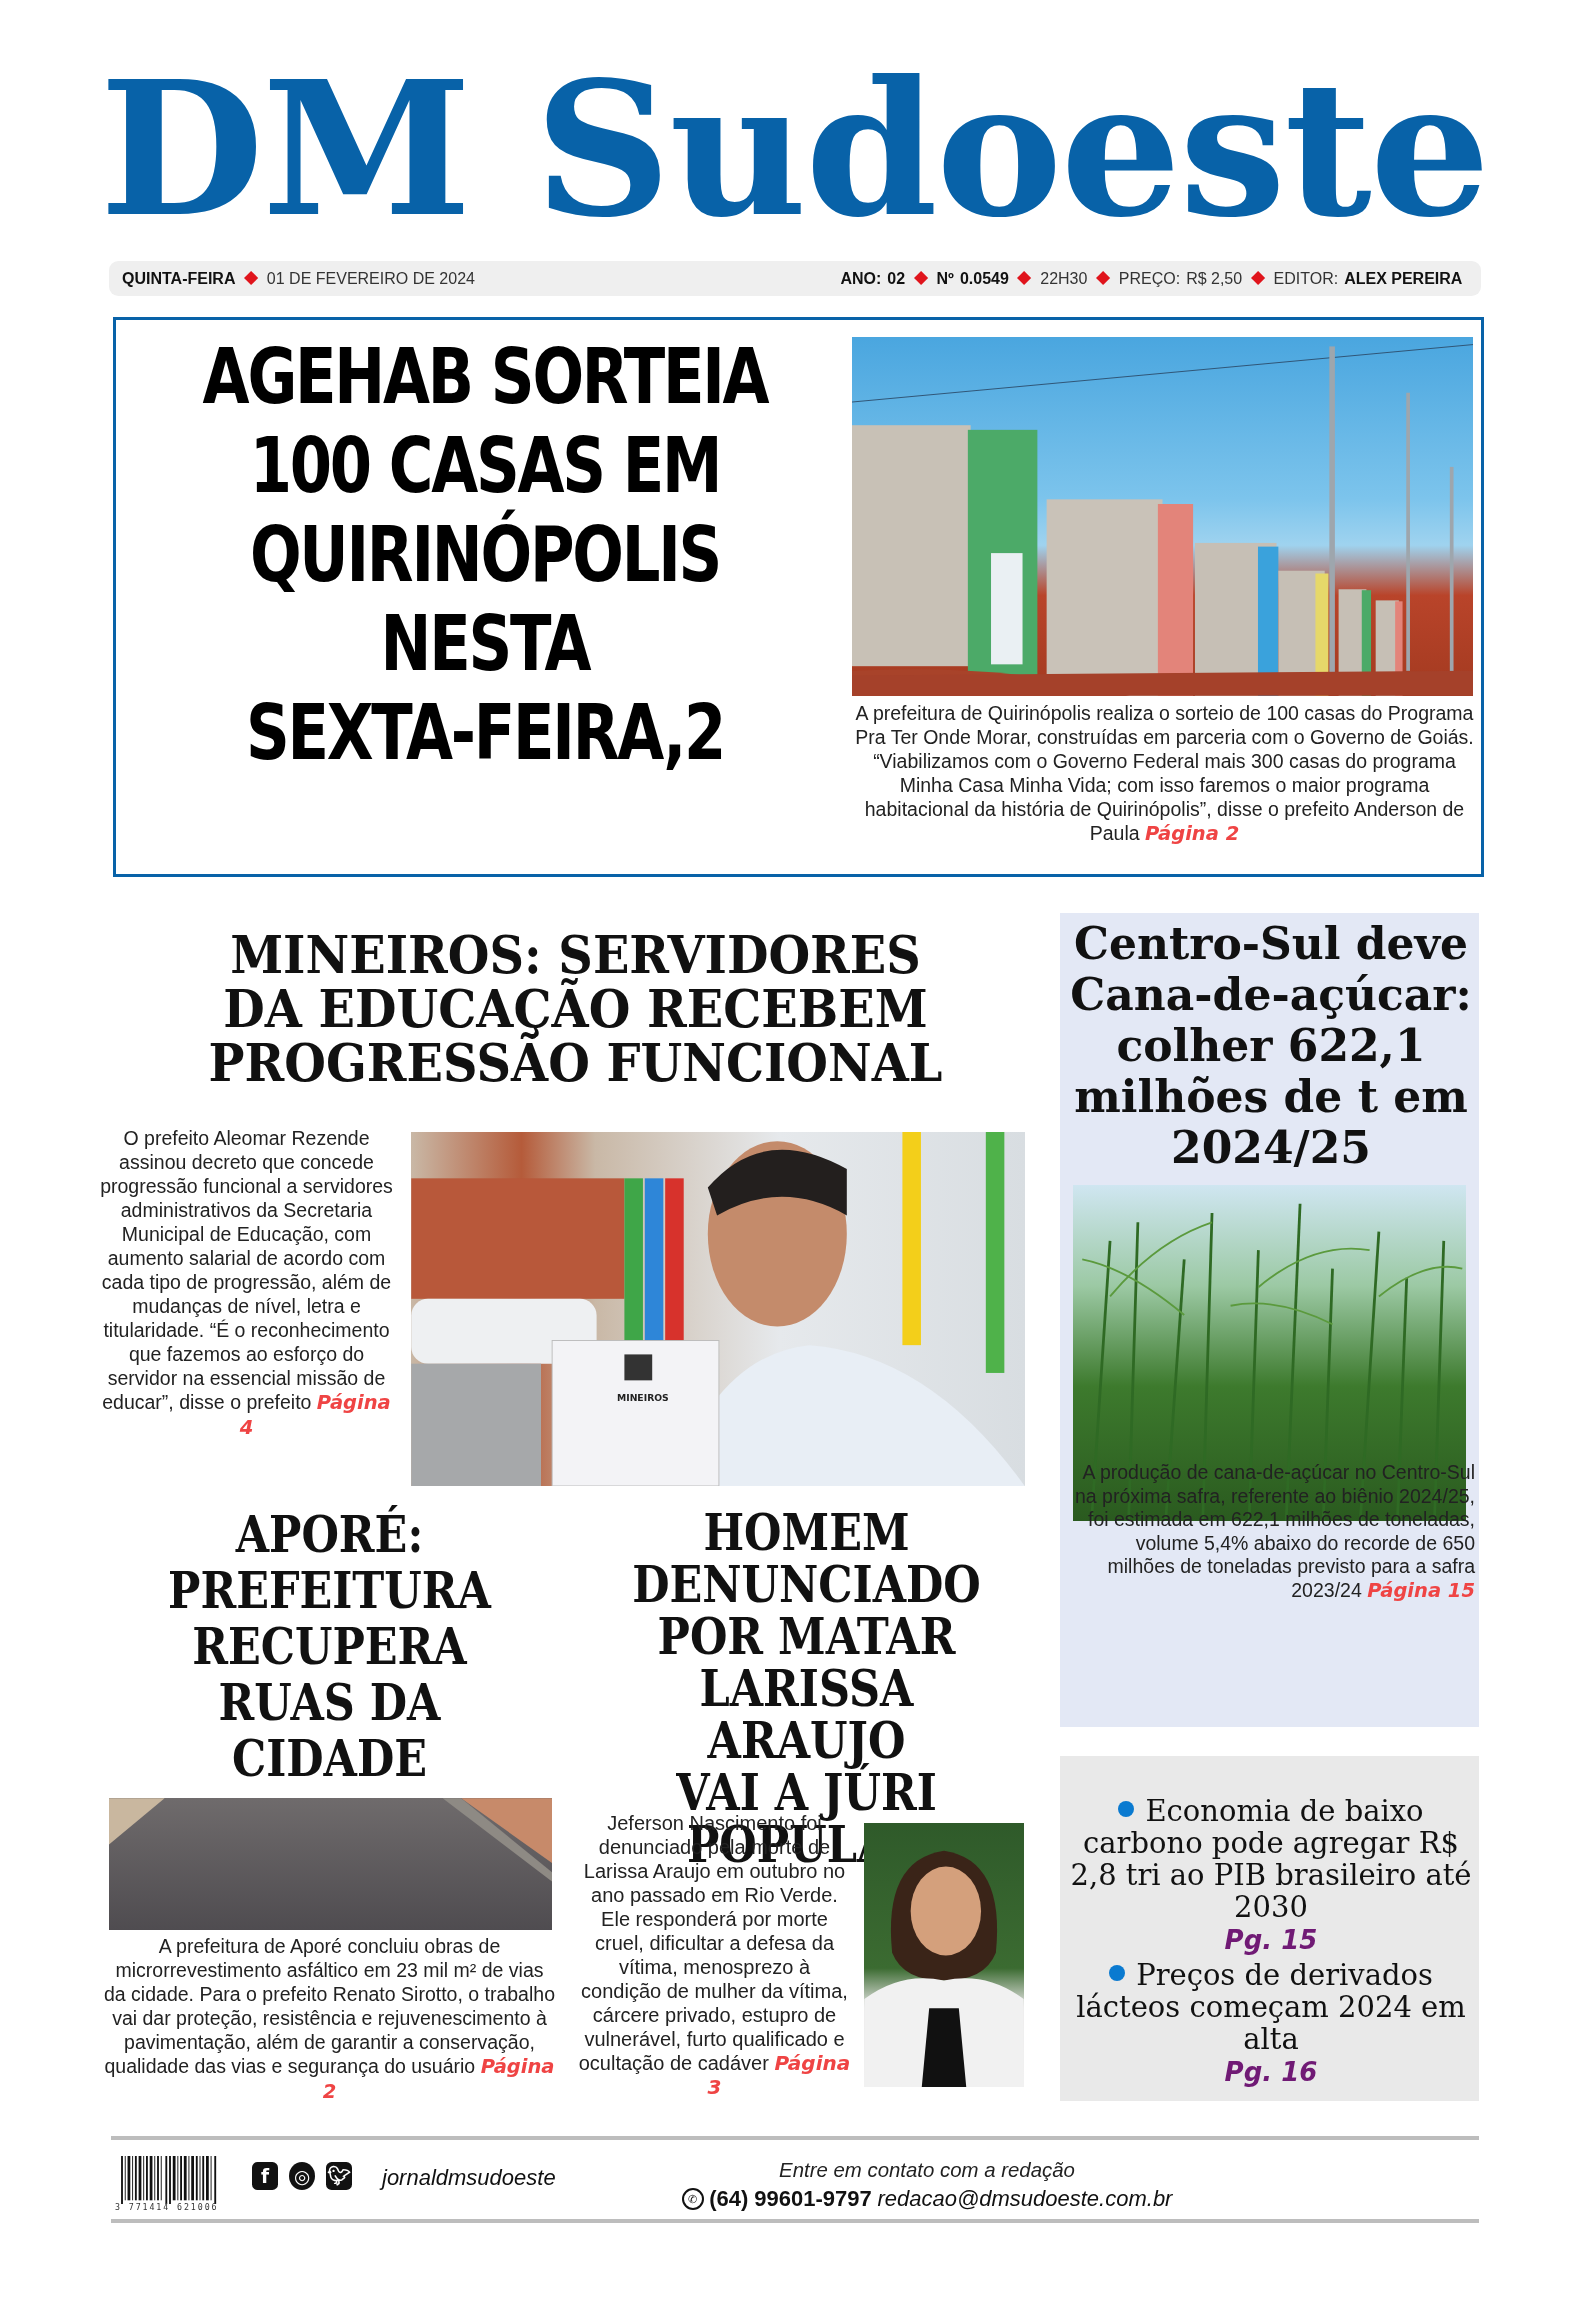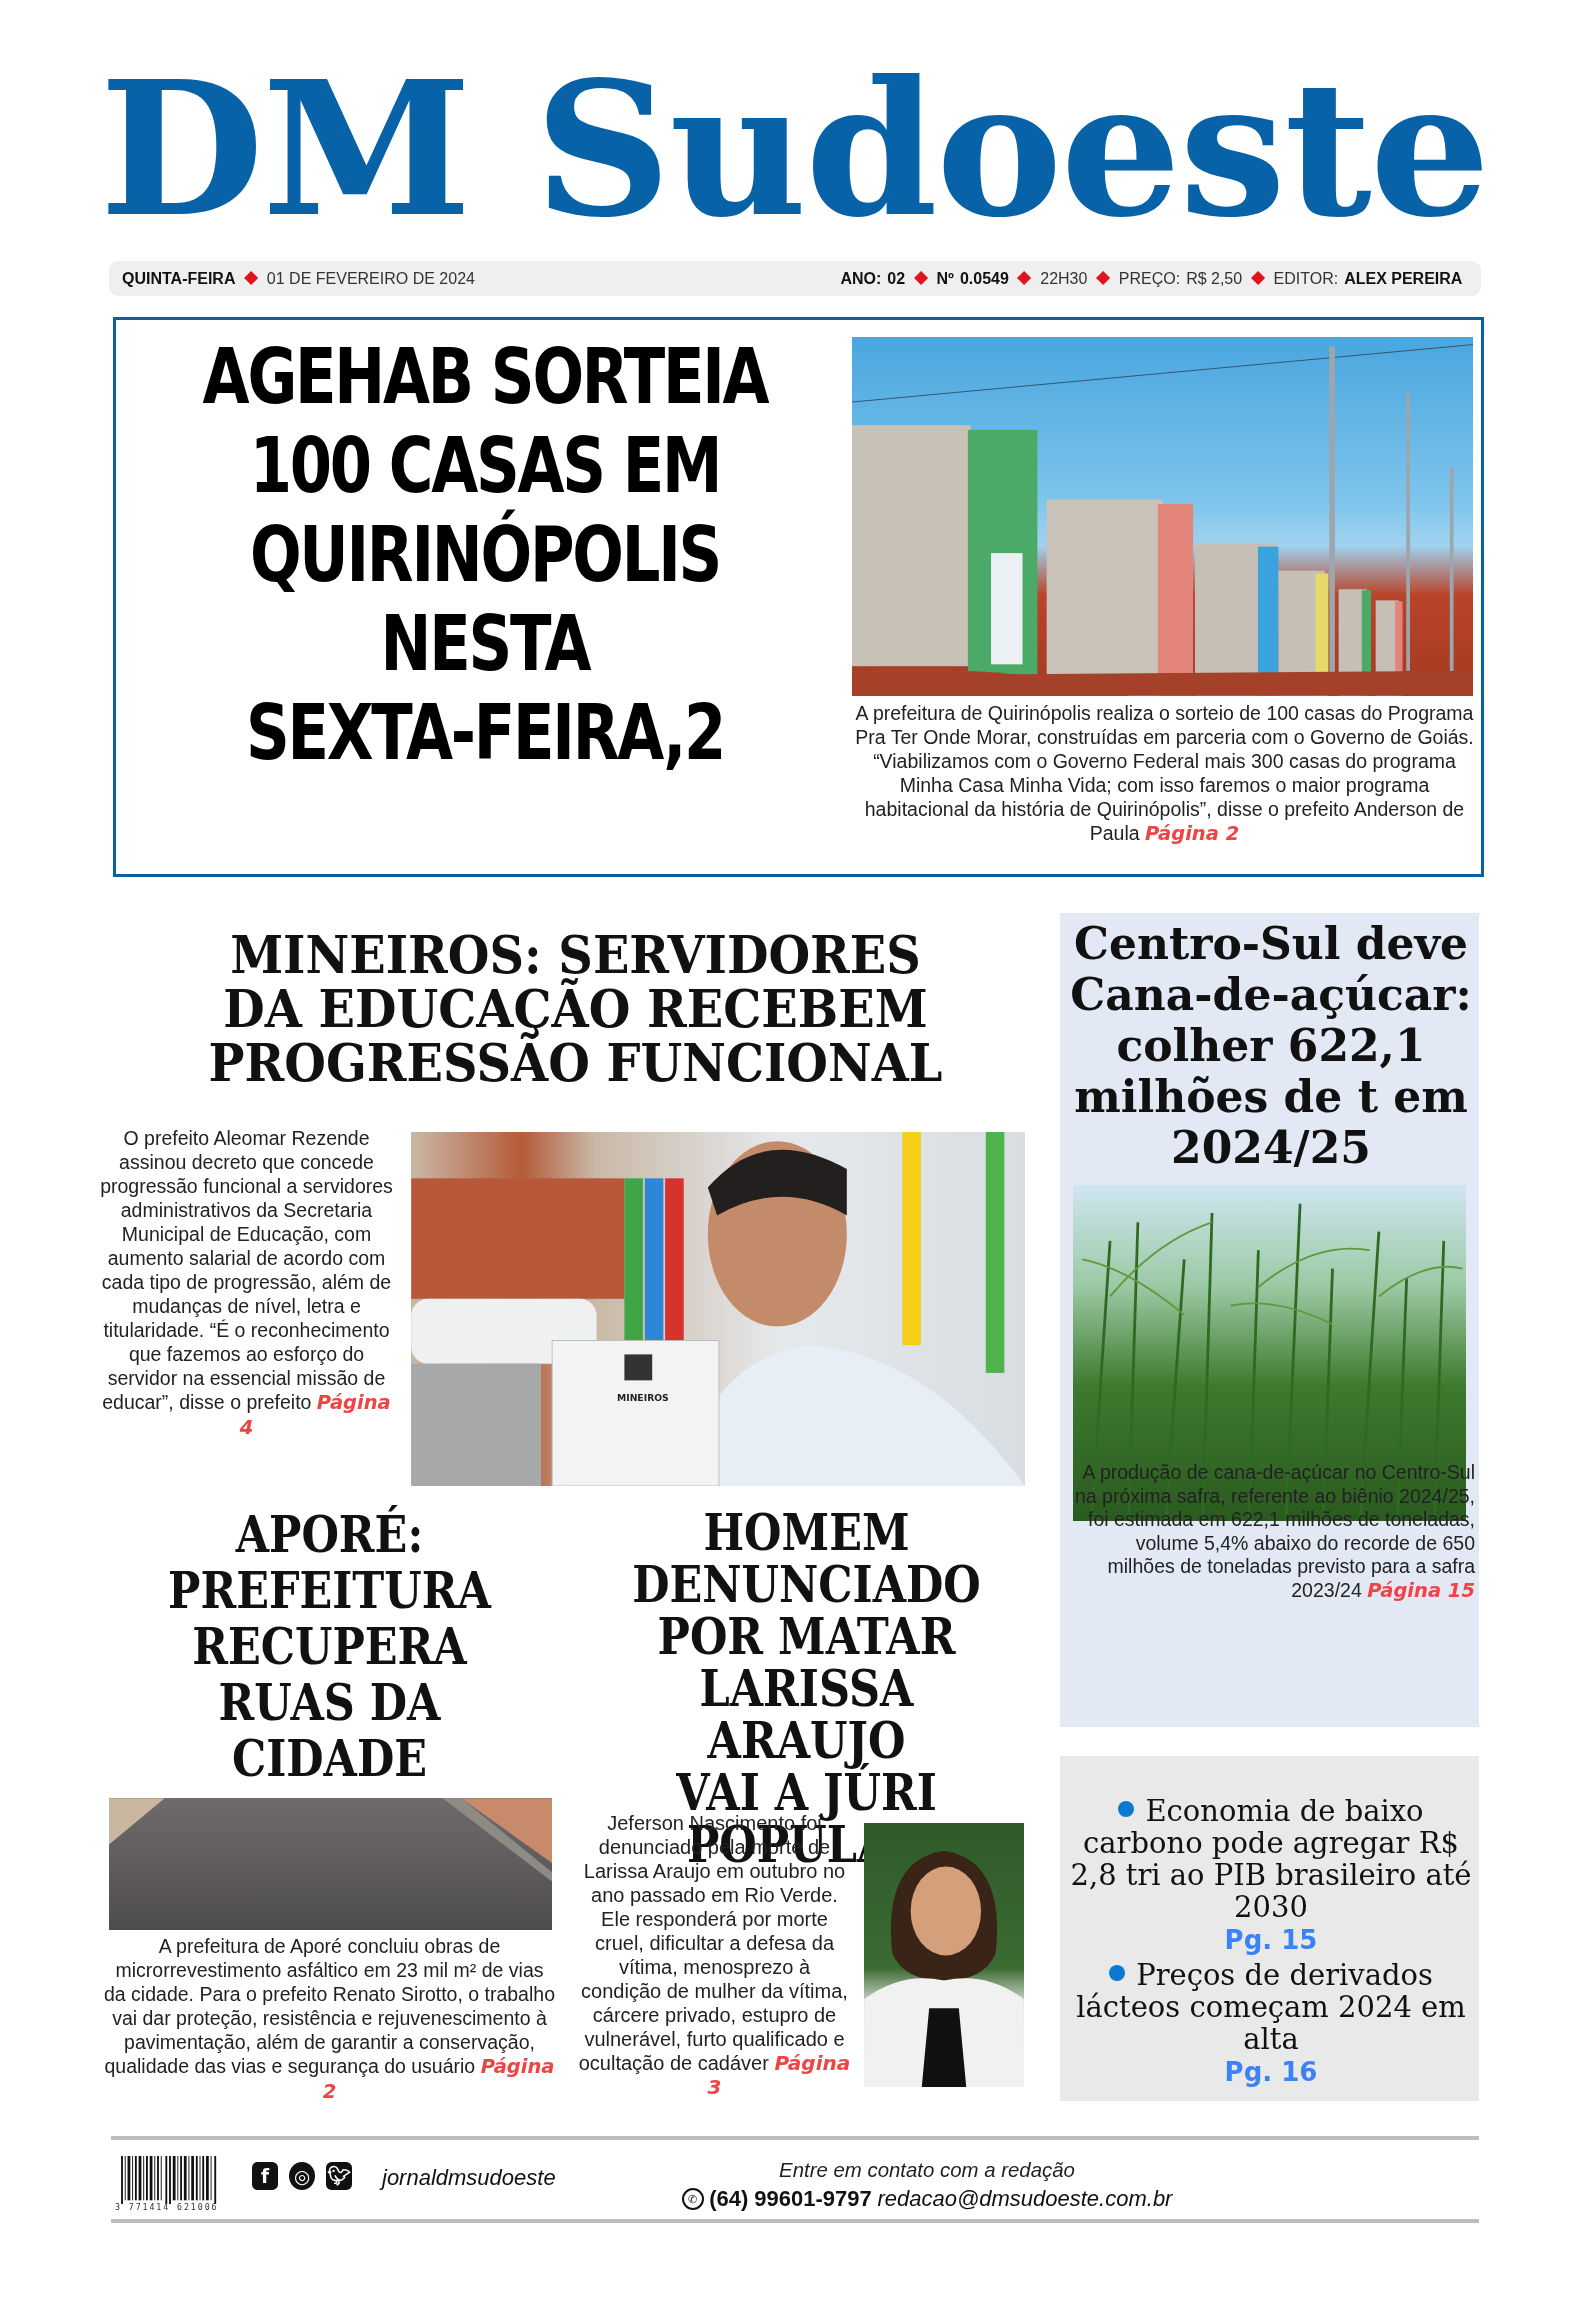--- a/index.html
+++ b/index.html
@@ -43,21 +43,21 @@
 
   
   .hom-head { left: 584px; top: 1507px; width: 445px; text-align: center; font-family: "DejaVu Serif", serif; font-weight: 700; font-size: 50px; line-height: 52px; color: #111; transform: scaleX(0.86); transform-origin: center top; }
   .hom-text { left: 577px; top: 1811px; width: 275px; text-align: center; font-size: 20px; line-height: 24px; color: #222; }
   .hom-photo { left: 864px; top: 1823px; width: 160px; height: 264px; overflow: hidden; background: linear-gradient(180deg, #2f5a2a 0%, #3b6b31 55%, #e8e6e6 70%, #f0f0f0 100%); }
 
   
   .brief-box { left: 1060px; top: 1756px; width: 419px; height: 345px; background: #e9e9e9; }
   .brief { position: absolute; left: 1067px; width: 408px; text-align: center; font-family: "DejaVu Serif", serif; font-size: 29px; line-height: 32px; color: #111; }
   .brief .dot { display: inline-block; width: 16px; height: 16px; border-radius: 50%; background: #0a7ad0; margin-right: 11px; vertical-align: middle; position: relative; top: -3.7px; }
-  .brief .pgref { display: block; font-family: "DejaVu Sans", sans-serif; font-weight: 700; color: #3b82f6; font-size: 26px; line-height: 35px; }
+  .brief .pgref { display: block; font-family: "DejaVu Sans", sans-serif; font-weight: 700; font-style: italic; color: #701a75; font-size: 26px; line-height: 35px; }
 
   
   .rule { left: 111px; width: 1368px; height: 3.7px; background: #bdbdbd; }
   .barcode { left: 119px; top: 2156px; width: 102px; height: 48px; }
   .barcode-num { left: 115px; top: 2202px; width: 111px; font-family: "DejaVu Sans Mono", monospace; font-size: 8.3px; letter-spacing: 1.9px; color: #333; }
   .social { left: 252px; top: 2162px; display: flex; gap: 11px; align-items: center; }
   .soc-ic { width: 26px; height: 28px; background: #111; border-radius: 5.6px; color: #fff; font-weight: 700; font-size: 18.6px; display: flex; align-items: center; justify-content: center; font-family: "DejaVu Sans", sans-serif; }
   .soc-ic.round { border-radius: 50%; }
   .handle { left: 382px; top: 2165px; font-family: "Liberation Sans", sans-serif; font-style: italic; font-size: 22px; color: #111; }
   .contact1 { left: 519px; top: 2159px; width: 816px; text-align: center; font-style: italic; font-size: 20.4px; color: #222; }

